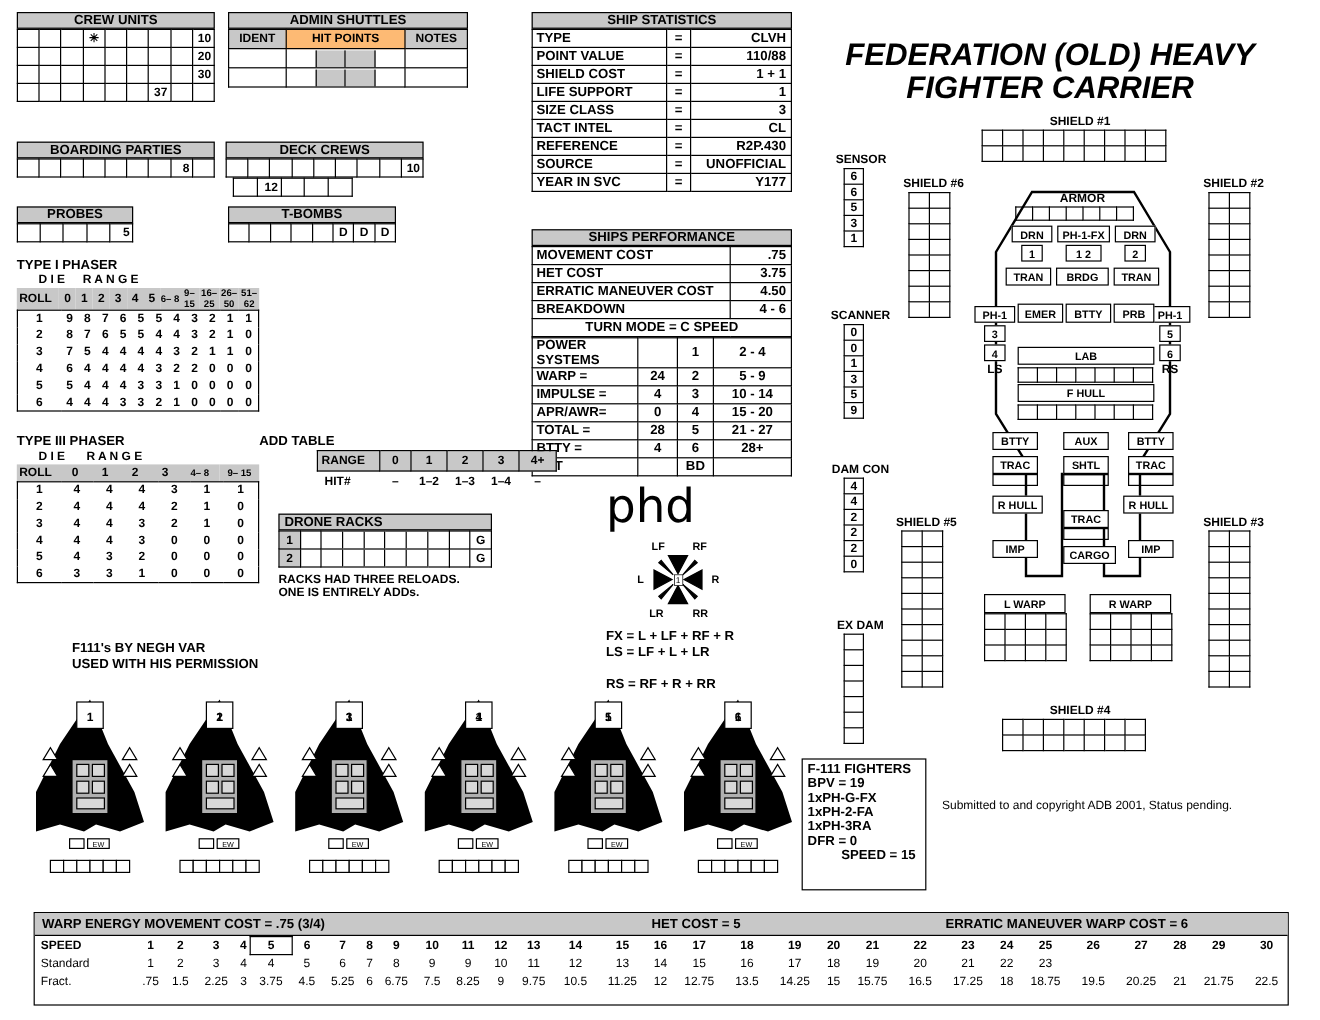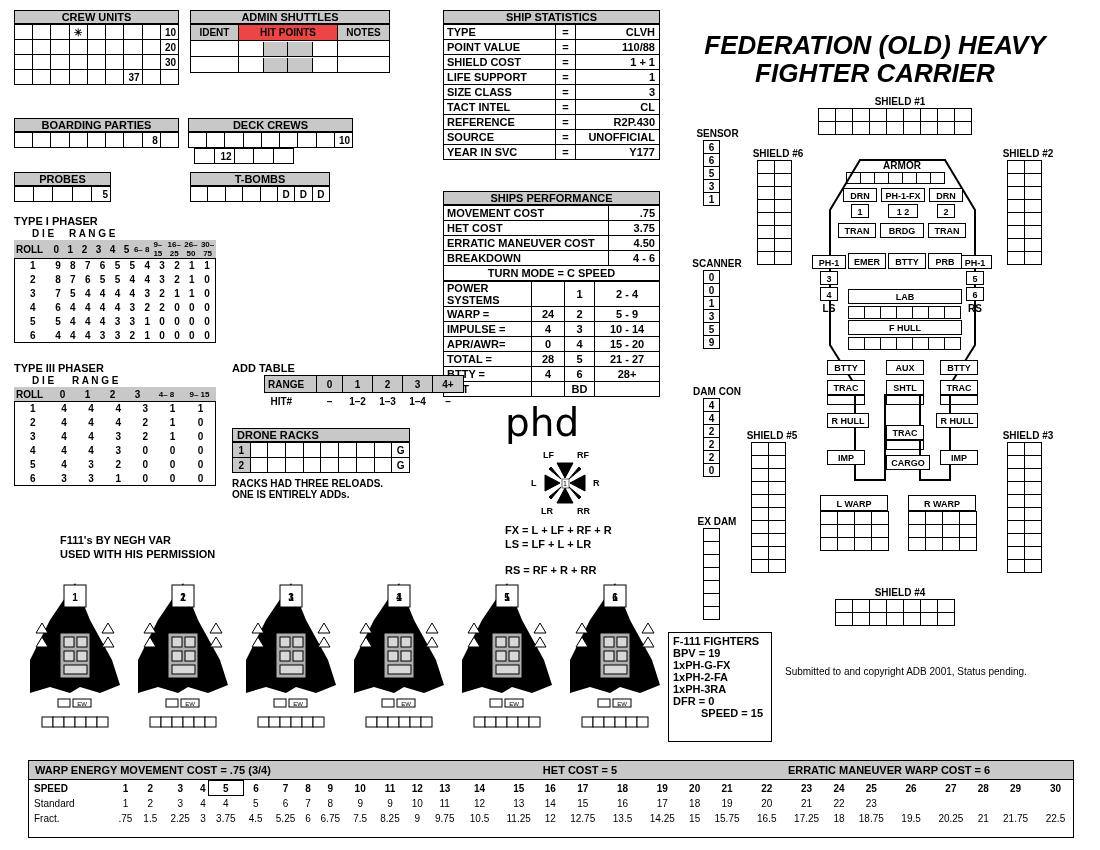--- a/index.html
+++ b/index.html
@@ -77,21 +77,21 @@
   </tbody>
     </table>
 </div>
 
 <div class="abs" style="left:190px;top:10px;width:200px;">
   <div class="hdr">ADMIN SHUTTLES</div>
   <table style="width:200px;">
     <tbody>
         <tr>
       <td style="width:48px;height:16px;background:#c8c8c8;">IDENT</td>
-      <td style="width:100px;background:#ef4444;">HIT POINTS</td>
+      <td style="width:100px;background:#fdba74;">HIT POINTS</td>
       <td style="width:52px;background:#c8c8c8;">NOTES</td>
     </tr>
     <tr>
       <td style="height:16px;"></td>
       <td style="padding:0;">
         <table style="width:100%;border:none;">
               <tbody>
                 <tr>
           <td style="width:25%;height:14px;border:none;border-right:1px solid #000;"></td>
           <td style="width:25%;border:none;border-right:1px solid #000;background:#c8c8c8;"></td>
@@ -347,21 +347,21 @@
       <td style="width:15px;border:none;">0</td>
       <td style="width:15px;border:none;">1</td>
       <td style="width:15px;border:none;">2</td>
       <td style="width:15px;border:none;">3</td>
       <td style="width:15px;border:none;">4</td>
       <td style="width:15px;border:none;">5</td>
       <td style="width:17px;border:none;font-size:8px;text-align:center;">6– 8</td>
       <td style="width:17px;border:none;font-size:8px;">9– 15</td>
       <td style="width:17px;border:none;font-size:8px;">16– 25</td>
       <td style="width:17px;border:none;font-size:8px;">26– 50</td>
-      <td style="width:17px;border:none;font-size:8px;">30– 75</td>
+      <td style="width:17px;border:none;font-size:8px;">51– 62</td>
     </tr>
   </tbody>
     </table>
   <table class="phasetbl bx" style="width:202px;">
     <tbody>
         <tr>
           <td style="width:36px;border:none;">1</td>
       <td style="border:none;">9</td>
           <td style="border:none;">8</td>
           <td style="border:none;">7</td>
@@ -520,21 +520,21 @@
           <td style="border:none;">3</td>
           <td style="border:none;">1</td>
           <td style="border:none;">0</td>
           <td style="border:none;">0</td>
           <td style="border:none;">0</td>
         </tr>
   </tbody>
     </table>
 </div>
 
-<div class="abs sec" style="left:232px;top:362px;">ADD TABLE</div>
+<div class="abs sec" style="left:216px;top:362px;">ADD TABLE</div>
 <div class="abs" style="left:232px;top:375px;width:200px;">
   <table style="width:200px;margin-left:32px;">
     <tbody>
         <tr style="background:#c8c8c8;">
       <td style="width:52px;height:17px;text-align:left;padding-left:3px;">RANGE</td>
       <td style="width:26px;">0</td>
       <td style="width:30px;">1</td>
       <td style="width:30px;">2</td>
       <td style="width:30px;">3</td>
       <td>4+</td>

